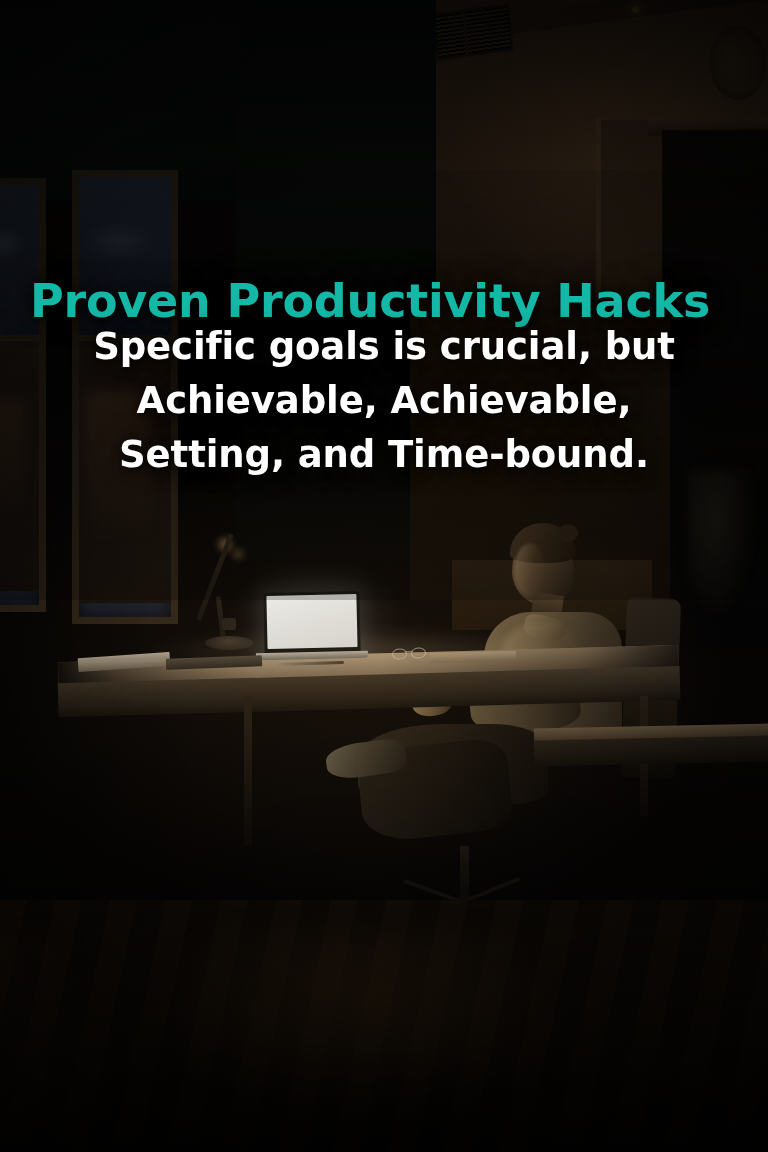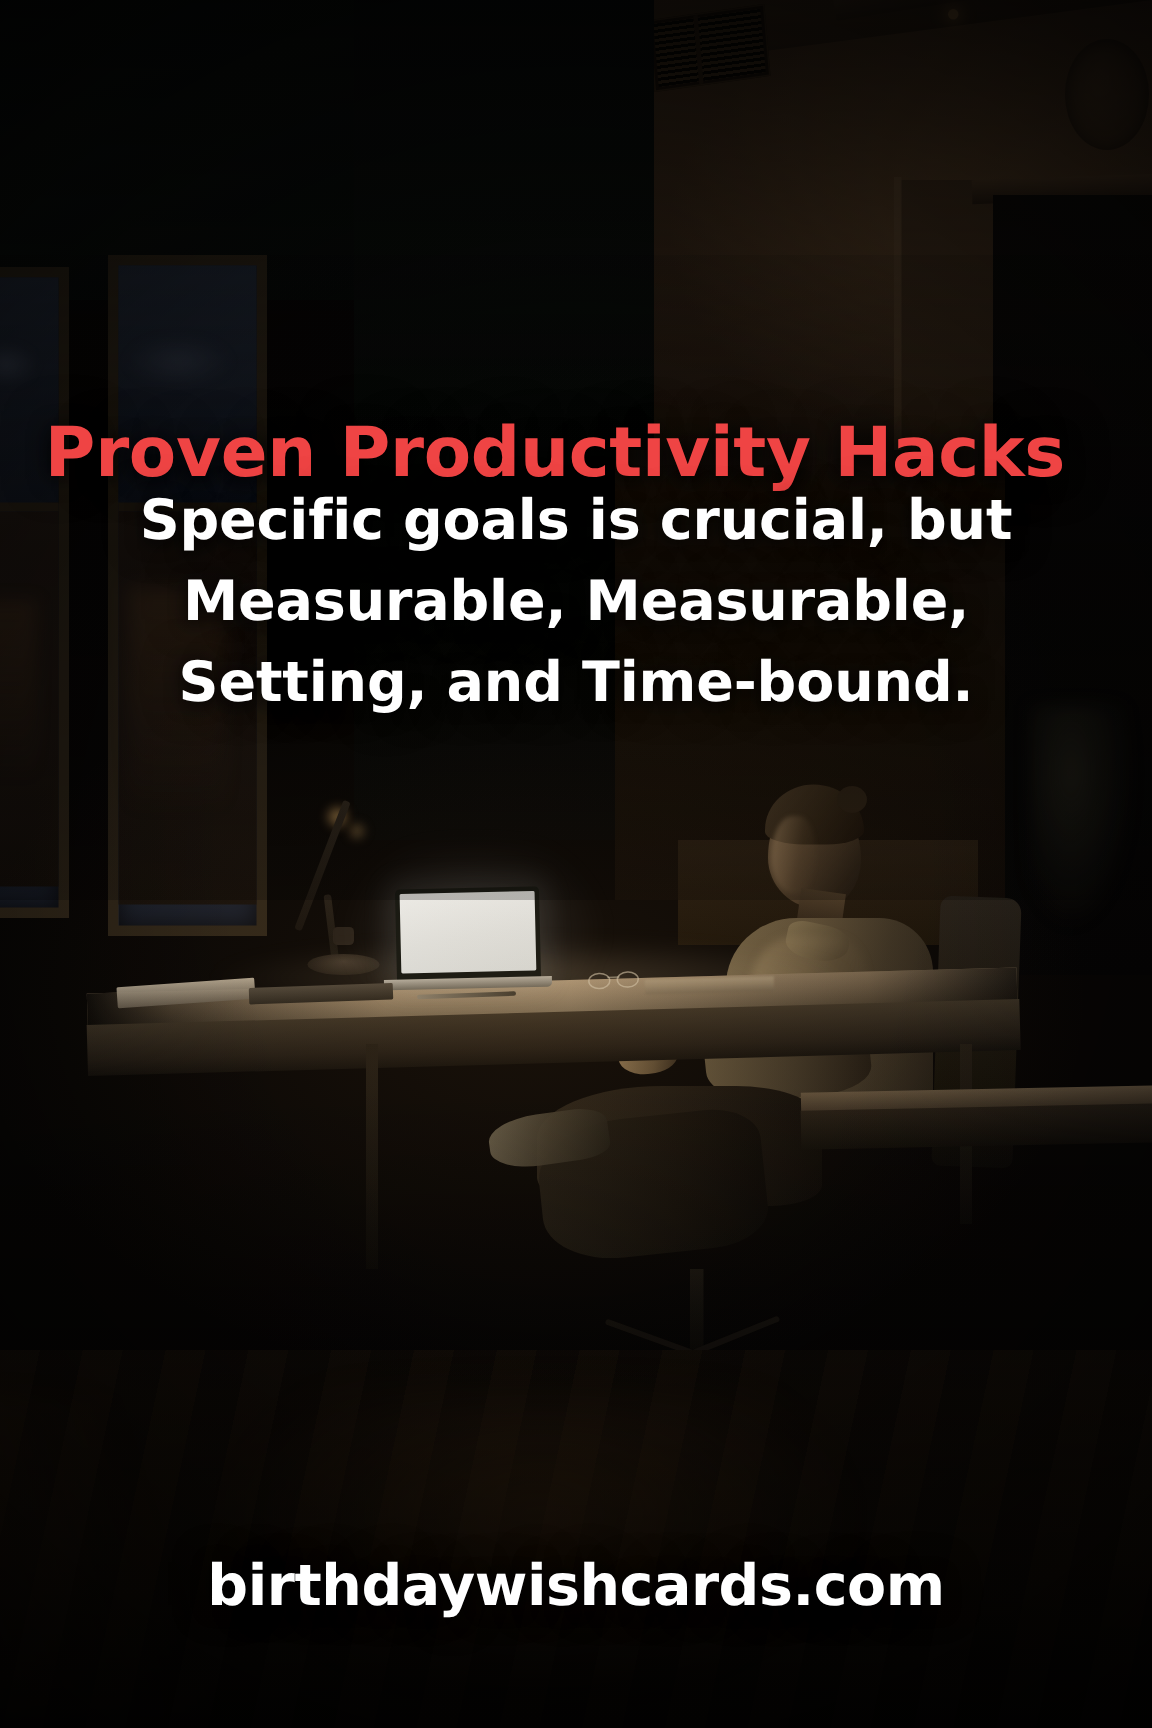--- a/index.html
+++ b/index.html
@@ -642,21 +642,21 @@
     inset: 0;
     pointer-events: none;
   }
   .overlay > * { pointer-events: auto; }
 
   .headline {
     position: absolute;
     left: 0; top: 247px;
     width: 740px;
     text-align: center;
-    color: #ef4444;
+    color: #14b8a6;
     font-size: 46px;
     font-weight: 700;
     letter-spacing: -0.2px;
     line-height: 1.0;
     text-shadow: 0 2px 14px rgba(0,0,0,0.85), 0 0 30px rgba(0,0,0,0.55);
   }
 
   .subhead {
     position: absolute;
     left: 64px; top: 320px;
@@ -797,20 +797,19 @@
     <div class="darken-bottom"></div>
     <div class="vignette"></div>
   </div>
 
   <div class="overlay">
 
     <h1 class="headline">Proven Productivity Hacks</h1>
 
     <div class="subhead">
       <span class="line">Specific goals is crucial, but</span>
-      <span class="line">Measurable, Measurable,</span>
+      <span class="line">Achievable, Achievable,</span>
       <span class="line">Setting, and Time-bound.</span>
     </div>
 
-    <div class="footer">birthdaywishcards.com</div>
   </div>
 
 </div>
 
 </body></html>

